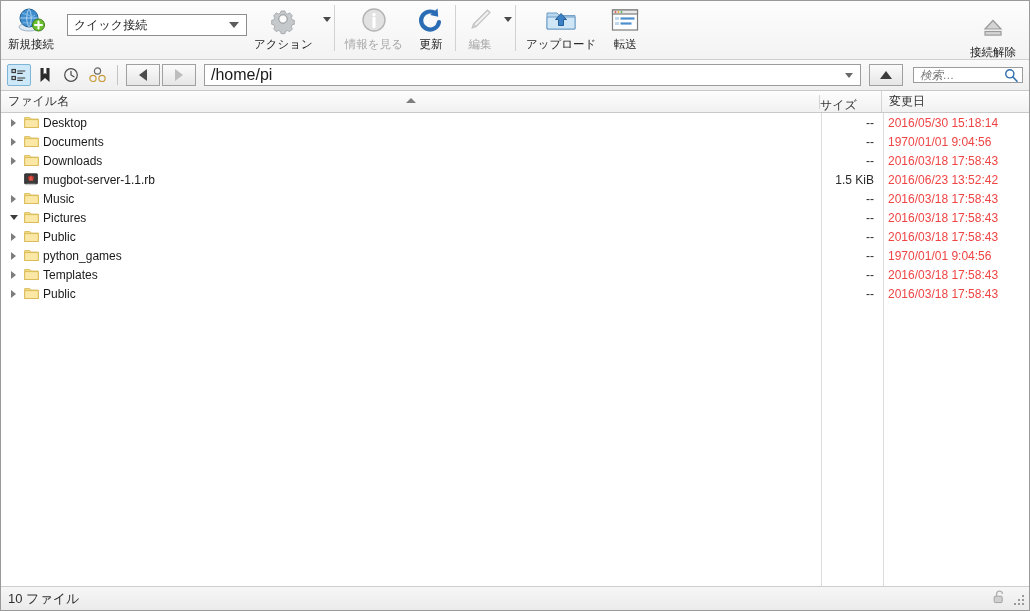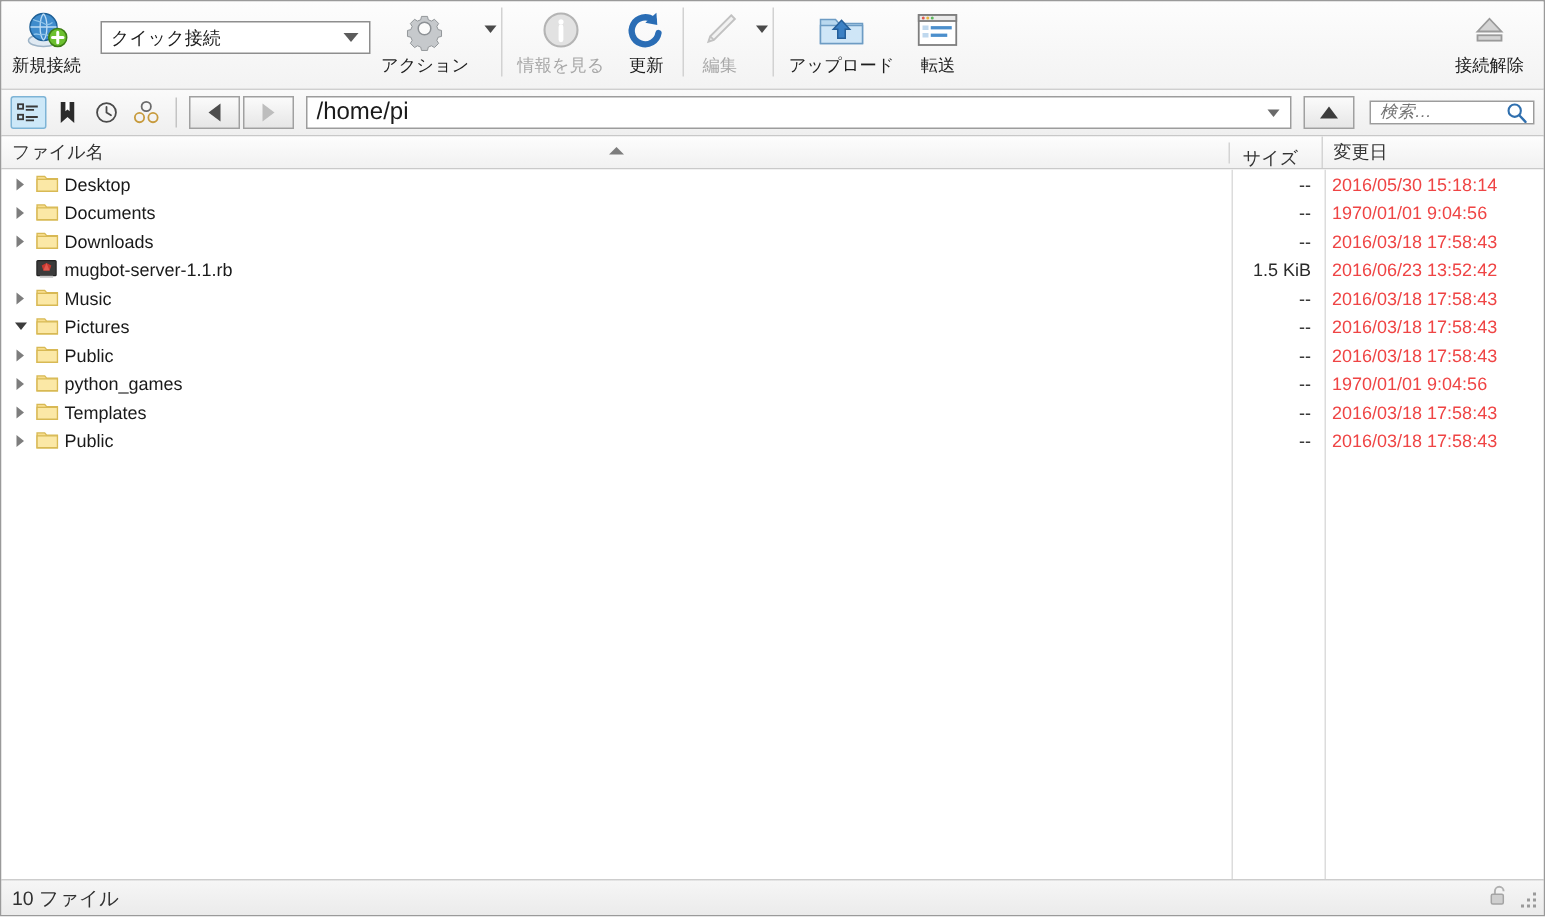--- a/index.html
+++ b/index.html
@@ -92,21 +92,21 @@
   .chev-dn {
     width: 0; height: 0;
     border-left: 5px solid transparent;
     border-right: 5px solid transparent;
     border-top: 6px solid #5c5c5c;
     margin-right: 4px;
   }
   .tb-right {
     position: absolute;
     right: 6px;
-    top: 0;
+    top: 8px;
   }
 
   
   .navbar {
     height: 31px;
     min-height: 31px;
     background: linear-gradient(to bottom, #fafafa 0%, #efefef 100%);
     border-bottom: 1px solid #c8c8c8;
     display: flex;
     align-items: center;
@@ -209,21 +209,21 @@
     position: absolute;
     left: 405px;
     top: 5px;
     width: 0; height: 0;
     border-left: 5px solid transparent;
     border-right: 5px solid transparent;
     border-bottom: 5px solid #7d7d7d;
   }
   .ch-size {
     width: 62px;
-    text-align: center;
+    text-align: left;
     padding-right: 7px;
     border-left: 1px solid #d4d4d4;
     box-sizing: border-box;
     height: 14px;
     line-height: 21px;
     margin-left: 34px;
   }
   .ch-date {
     width: 148px;
     padding-left: 7px;

